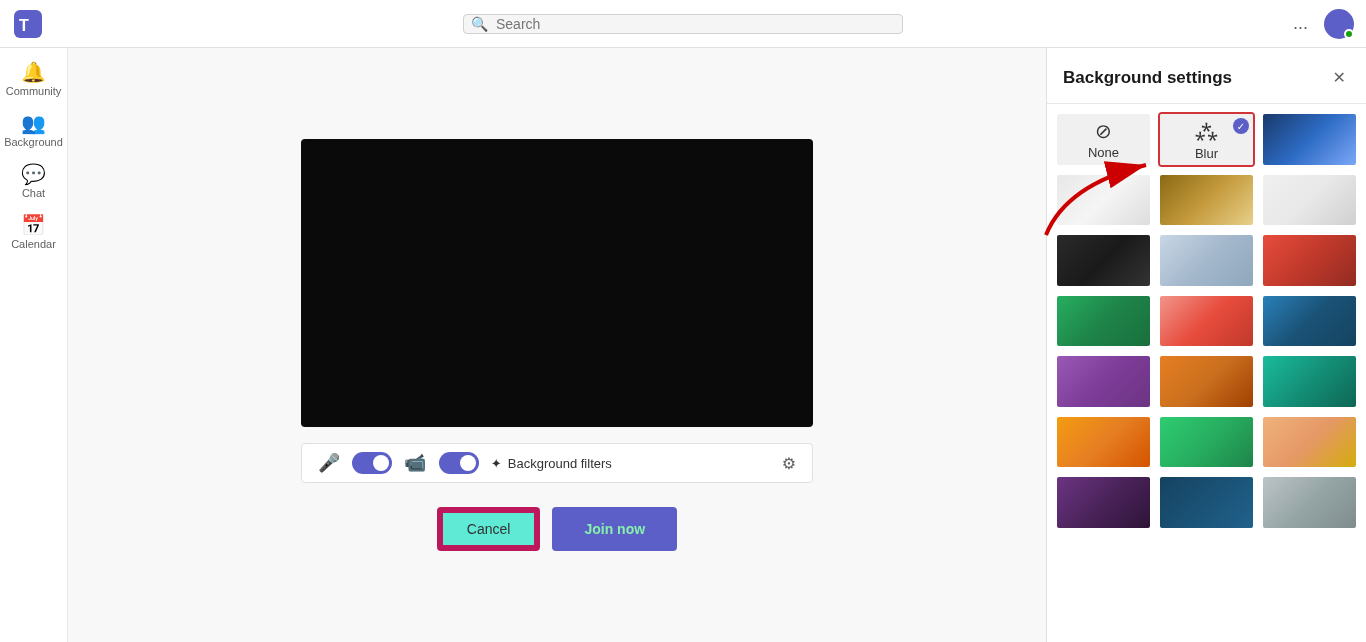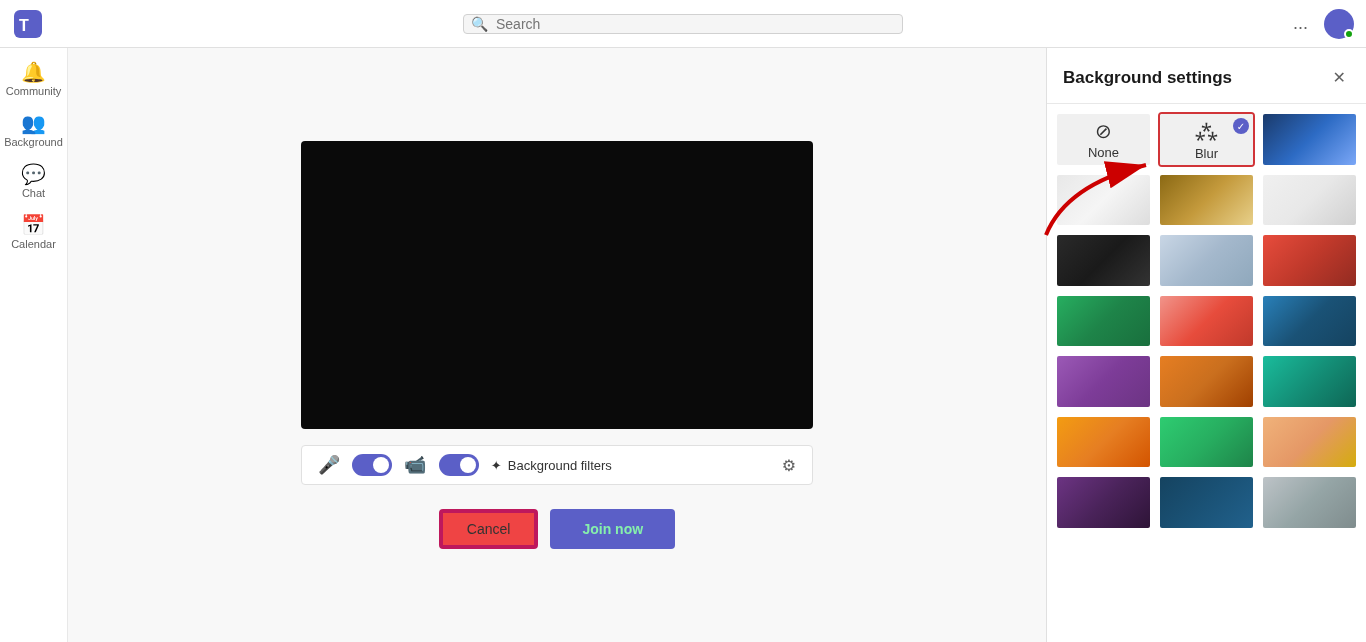--- a/index.html
+++ b/index.html
@@ -195,22 +195,22 @@
       flex: 1;
     }
     .settings-gear { font-size: 16px; color: #616161; margin-left: auto; cursor: pointer; }
 
     .action-buttons {
       display: flex;
       gap: 12px;
     }
     .btn-cancel {
       padding: 8px 24px;
-      border: 4px solid #be185d;
-      background: #ef4444;
+      border: 6px solid #be185d;
+      background: #5eead4;
       border-radius: 4px;
       font-size: 14px;
       cursor: pointer;
       color: #333;
     }
     .btn-join {
       padding: 8px 32px;
       background: #5b5fc7;
       color: #86efac;
       border: none;

